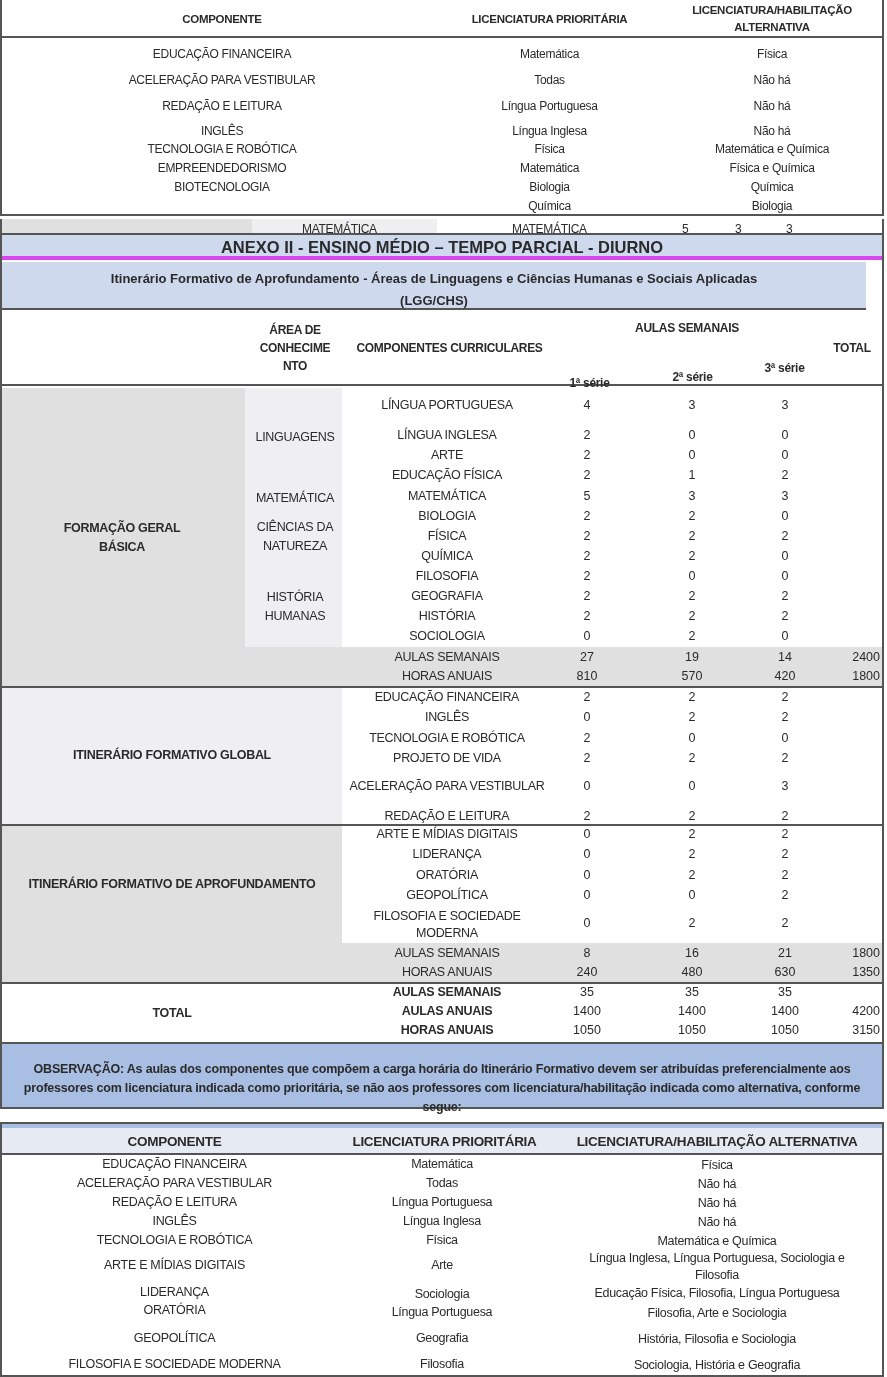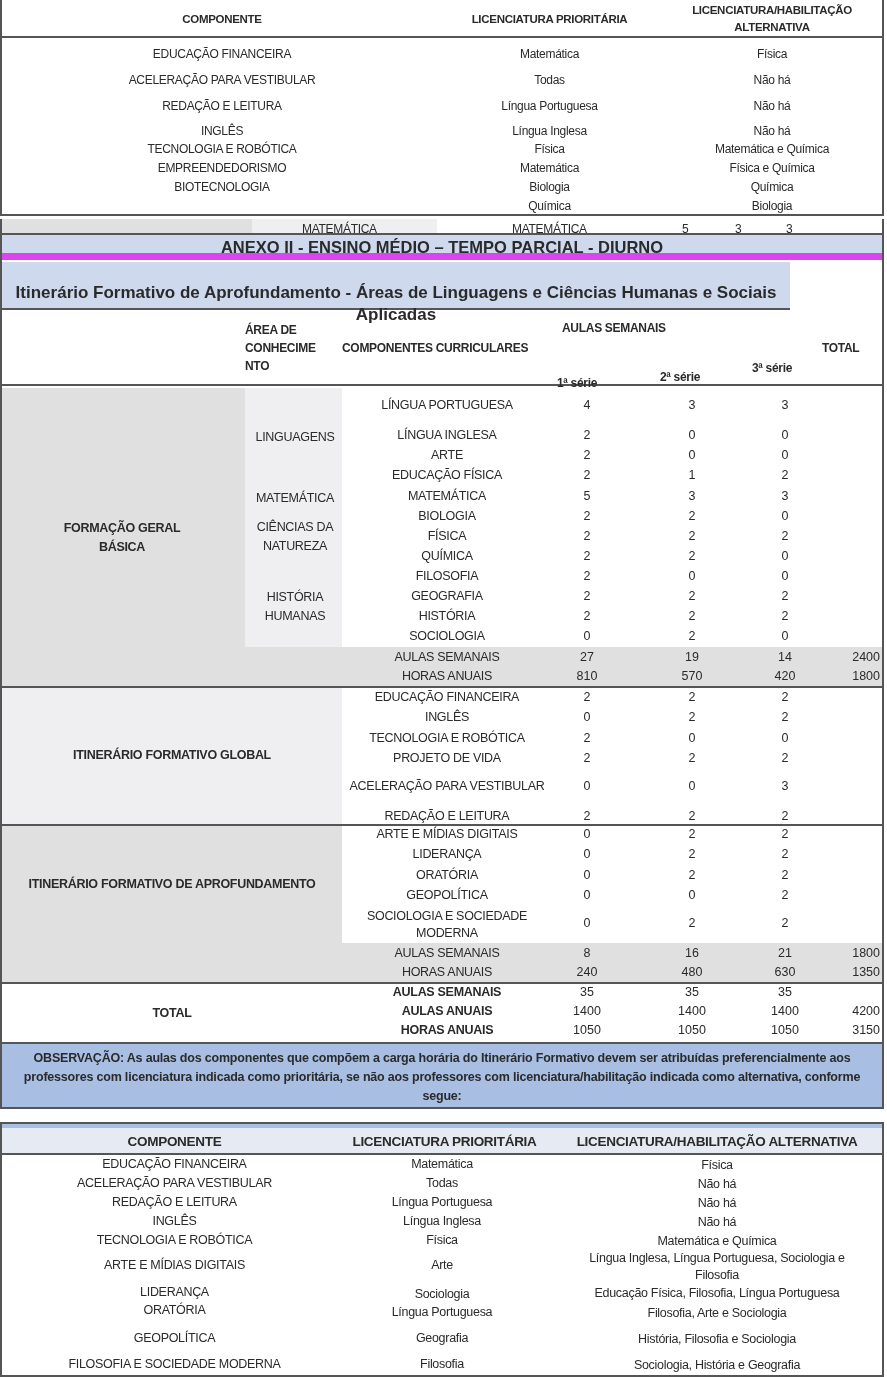--- a/index.html
+++ b/index.html
@@ -22,47 +22,47 @@
   
   #clip-row { left: 0; top: 219px; width: 884px; height: 14px; overflow: hidden; border-left: 2px solid #555; border-right: 2px solid #555; }
   #clip-gray { position: absolute; left: 0; top: 0; width: 250px; height: 14px; background: #e0e0e0; }
   #clip-gray2 { position: absolute; left: 250px; top: 0; width: 185px; height: 14px; background: #efeff1; }
   .clip-text { position: absolute; top: 3px; font-size: 12px; letter-spacing: -0.3px; }
 
   
   #main { left: 0; top: 233px; width: 884px; height: 876px; border: 2px solid #555; }
   #title1 {
     left: 0; top: 0; width: 880px; height: 25px; background: #cfd9ee;
-    border-bottom: 7px solid #d946ef; text-align: center; font-weight: bold; font-size: 16.5px; line-height: 25px;
+    border-bottom: 4px solid #d946ef; text-align: center; font-weight: bold; font-size: 16.5px; line-height: 25px;
   }
   #title2 {
-    left: 0; top: 27px; width: 788px; height: 48px; background: #cfd9ee;
-    border-bottom: 2px solid #555; text-align: center; font-weight: bold; font-size: 17px; line-height: 22px; padding-top: 20px;
+    left: 0; top: 27px; width: 864px; height: 48px; background: #cfd9ee;
+    border-bottom: 2px solid #555; text-align: center; font-weight: bold; font-size: 13px; line-height: 22px; padding-top: 6px;
   }
   #hdr { left: 0; top: 77px; width: 880px; height: 74px; border-bottom: 2px solid #555; }
-  .hb { position: absolute; font-weight: bold; font-size: 12px; text-align: left; line-height: 18px; letter-spacing: -0.3px; }
+  .hb { position: absolute; font-weight: bold; font-size: 12px; text-align: center; line-height: 18px; letter-spacing: -0.3px; }
 
   .section { position: absolute; left: 0; width: 880px; }
   .sec-left { position: absolute; left: 0; top: 0; background: #e0e0e1; }
   .sec-area { position: absolute; background: #efeff1; }
   .sec-sum { position: absolute; background: #e0e0e1; }
   .sec-label { position: absolute; font-weight: bold; font-size: 12.5px; text-align: center; letter-spacing: -0.3px; line-height: 19px; }
   .area-label { position: absolute; font-size: 12.5px; text-align: center; width: 100px; line-height: 19px; letter-spacing: -0.3px; }
   .row { position: absolute; left: 0; width: 880px; height: 20px; }
   .row .comp { position: absolute; left: 340px; width: 210px; text-align: center; font-size: 12.5px; letter-spacing: -0.3px; }
   .row .v1 { position: absolute; left: 560px; width: 50px; text-align: center; font-size: 12.5px; }
   .row .v2 { position: absolute; left: 665px; width: 50px; text-align: center; font-size: 12.5px; }
   .row .v3 { position: absolute; left: 758px; width: 50px; text-align: center; font-size: 12.5px; }
   .row .vt { position: absolute; left: 820px; width: 58px; text-align: right; font-size: 12.5px; }
   .bold { font-weight: bold; }
   .divider { position: absolute; left: 0; width: 880px; height: 2px; background: #555; }
 
   #obs {
     position: absolute; left: 0; top: 809px; width: 880px; height: 63px; background: #a9bee3;
-    text-align: center; font-size: 12.5px; line-height: 19px; padding: 5px 10px 0; letter-spacing: -0.2px; font-weight: bold;
+    text-align: center; font-size: 12.5px; line-height: 19px; padding: 16px 10px 0; letter-spacing: -0.2px; font-weight: bold;
   }
 
   
   #bottom { left: 0; top: 1122px; width: 884px; height: 255px; border: 2px solid #555; }
   #bottom-head { position: absolute; left: 0; top: 0; width: 880px; height: 31px; background: #e6eaf3; border-bottom: 2px solid #555; border-top: 4px solid #a9bee3; }
   .bh { position: absolute; top: 6px; font-weight: bold; font-size: 13.5px; letter-spacing: -0.3px; text-align: center; }
   .brow { position: absolute; left: 0; width: 880px; }
   .brow .c1 { position: absolute; left: 40px; width: 265px; text-align: center; font-size: 12.5px; letter-spacing: -0.3px; }
   .brow .c2 { position: absolute; left: 335px; width: 210px; text-align: center; font-size: 12.5px; letter-spacing: -0.3px; }
   .brow .c3 { position: absolute; left: 560px; width: 310px; text-align: center; font-size: 12.5px; letter-spacing: -0.3px; line-height: 17px; }
@@ -117,20 +117,21 @@
   <div class="clip-text" style="left:510px;">MATEMÁTICA</div>
   <div class="clip-text" style="left:680px;">5</div>
   <div class="clip-text" style="left:733px;">3</div>
   <div class="clip-text" style="left:784px;">3</div>
 </div>
 
 <div id="main" class="abs">
   <div id="title1" class="abs">ANEXO II - ENSINO MÉDIO – TEMPO PARCIAL - DIURNO</div>
   <div id="title2" class="abs">
     <div>Itinerário Formativo de Aprofundamento - Áreas de Linguagens e Ciências Humanas e Sociais Aplicadas</div>
+    <div>(LGG/CHS)</div>
   </div>
 
   <div id="hdr" class="abs">
     <div class="hb" style="left:243px;top:9px;width:100px;">
       <div>ÁREA DE</div>
       <div>CONHECIME</div>
       <div>NTO</div>
     </div>
     <div class="hb" style="left:340px;top:27px;width:215px;">COMPONENTES CURRICULARES</div>
     <div class="hb" style="left:560px;top:7px;width:250px;">AULAS SEMANAIS</div>
@@ -313,21 +314,21 @@
       <span class="v3">2</span>
     </div>
     <div class="row" style="top:62px;">
       <span class="comp">GEOPOLÍTICA</span>
       <span class="v1">0</span>
       <span class="v2">0</span>
       <span class="v3">2</span>
     </div>
     <div class="row" style="top:82px;height:34px;">
       <span class="comp" style="line-height:17px;">
-        <span style="display:block;">SOCIOLOGIA E SOCIEDADE</span>
+        <span style="display:block;">FILOSOFIA E SOCIEDADE</span>
         <span style="display:block;">MODERNA</span>
       </span>
       <span class="v1" style="top:8px;">0</span>
       <span class="v2" style="top:8px;">2</span>
       <span class="v3" style="top:8px;">2</span>
     </div>
     <div class="row" style="top:120px;">
       <span class="comp">AULAS SEMANAIS</span>
       <span class="v1">8</span>
       <span class="v2">16</span>

